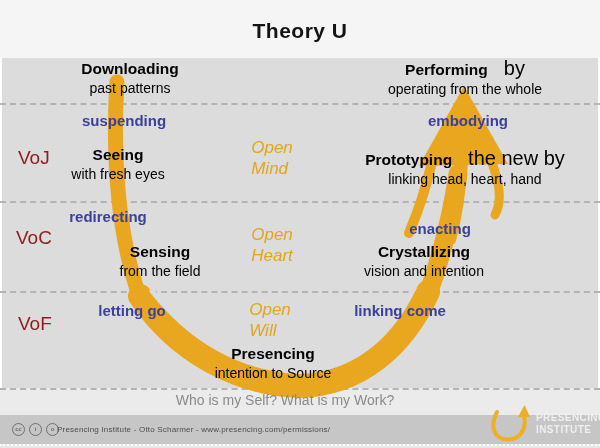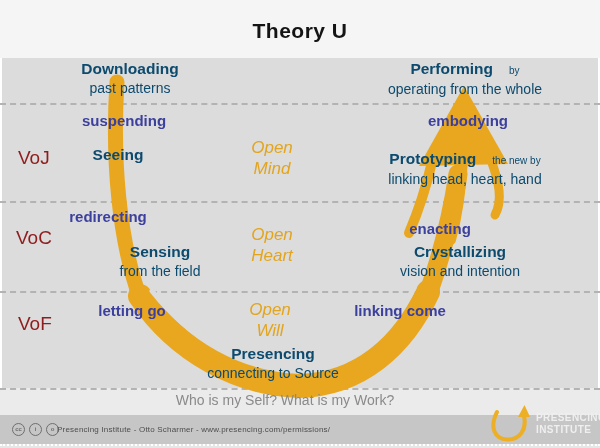--- a/index.html
+++ b/index.html
@@ -15,26 +15,26 @@
   #band-title    { top:0;   height:58px; background:#f5f5f5; }
   #band-question { top:388px; height:27px; background:#ebebeb; }
   #band-footer   { top:415px; height:29px; background:#c6c6c6; }
   #band-bottomstrip { top:444px; height:4px; background:#e6e6e6; border-top:2px dotted #ffffff; }
   
   .dash { position:absolute; left:0; width:600px; height:0; border-top:2px dashed #b3b3b3; }
   
   .abs { position:absolute; z-index:3; }
   .ctr { transform:translateX(-50%); text-align:center; white-space:nowrap; }
   .page-title { font-size:21px; font-weight:bold; color:#141414; letter-spacing:0.5px; }
-  .stage { line-height:19px; color:#0c4a6e; font-size:14px; }
+  .stage { line-height:19px; color:#000000; font-size:14px; }
   .stage .t { font-weight:bold; font-size:15.5px; }
-  .stage .sfx { margin-left:16px; font-weight:normal; font-size:10px; }
+  .stage .sfx { margin-left:16px; font-weight:normal; font-size:20px; }
   .trans { font-weight:bold; font-size:15px; color:#3b3f9d; }
   .voice { font-size:19px; color:#8f1d1d; }
-  .openlvl { font-style:italic; font-size:17px; color:#e2a51d; line-height:21px; text-align:center; transform:translateX(-50%); }
+  .openlvl { font-style:italic; font-size:17px; color:#e2a51d; line-height:21px; text-align:left; transform:translateX(-50%); }
   .question { font-size:14px; color:#8a8a8a; }
   
   .cc-row { position:absolute; left:12px; top:423px; display:flex; gap:4px; z-index:4; }
   .cc-ic { width:11px; height:11px; border:1px solid #6e6e6e; border-radius:50%;
            font-size:6px; line-height:11px; text-align:center; color:#6e6e6e; font-weight:bold; }
   .credit { position:absolute; left:57px; top:425px; font-size:8px; font-weight:normal; color:#4d4d4d; letter-spacing:0.2px; z-index:4; }
   .logo-text { position:absolute; left:536px; top:412px; z-index:4; color:#efefef; font-weight:bold;
                font-size:10px; line-height:12px; letter-spacing:0.4px; }
   svg { display:block; }
 </style>
@@ -76,20 +76,21 @@
   </div>
   <div class="abs ctr stage" style="left:465px; top:59px;">
     <div><span class="t">Performing</span><span class="sfx">by</span></div>
     <div>operating from the whole</div>
   </div>
 
   <div class="abs ctr trans" style="left:124px; top:112px;">suspending</div>
   <div class="abs voice" style="left:18px; top:147px;">VoJ</div>
   <div class="abs ctr stage" style="left:118px; top:145px;">
     <div><span class="t">Seeing</span></div>
+    <div>with fresh eyes</div>
   </div>
   <div class="abs openlvl" style="left:272px; top:137px;">
     <div>Open</div>
     <div>Mind</div>
   </div>
   <div class="abs ctr trans" style="left:468px; top:112px;">embodying</div>
   <div class="abs ctr stage" style="left:465px; top:149px;">
     <div><span class="t">Prototyping</span><span class="sfx">the new by</span></div>
     <div>linking head, heart, hand</div>
   </div>
@@ -98,35 +99,35 @@
   <div class="abs voice" style="left:16px; top:227px;">VoC</div>
   <div class="abs ctr stage" style="left:112px; top:242px;margin-left:48px;">
     <div><span class="t">Sensing</span></div>
     <div>from the field</div>
   </div>
   <div class="abs openlvl" style="left:272px; top:224px;">
     <div>Open</div>
     <div>Heart</div>
   </div>
   <div class="abs ctr trans" style="left:440px; top:208px;margin-top:12px;">enacting</div>
-  <div class="abs ctr stage" style="left:460px; top:242px;">
+  <div class="abs ctr stage" style="left:424px; top:242px;">
     <div><span class="t">Crystallizing</span></div>
     <div>vision and intention</div>
   </div>
 
   <div class="abs voice" style="left:18px; top:313px;">VoF</div>
   <div class="abs ctr trans" style="left:132px; top:302px;">letting go</div>
   <div class="abs openlvl" style="left:270px; top:299px;">
     <div>Open</div>
     <div>Will</div>
   </div>
   <div class="abs ctr trans" style="left:400px; top:302px;">linking come</div>
   <div class="abs ctr stage" style="left:273px; top:344px;">
     <div><span class="t">Presencing</span></div>
-    <div>connecting to Source</div>
+    <div>intention to Source</div>
   </div>
 
   <div class="abs ctr question" style="left:285px; top:392px;">Who is my Self? What is my Work?</div>
 
   <div class="cc-row">
     <div class="cc-ic">cc</div>
     <div class="cc-ic">i</div>
     <div class="cc-ic">o</div>
   </div>
   <div class="credit">Presencing Institute - Otto Scharmer - www.presencing.com/permissions/</div>

